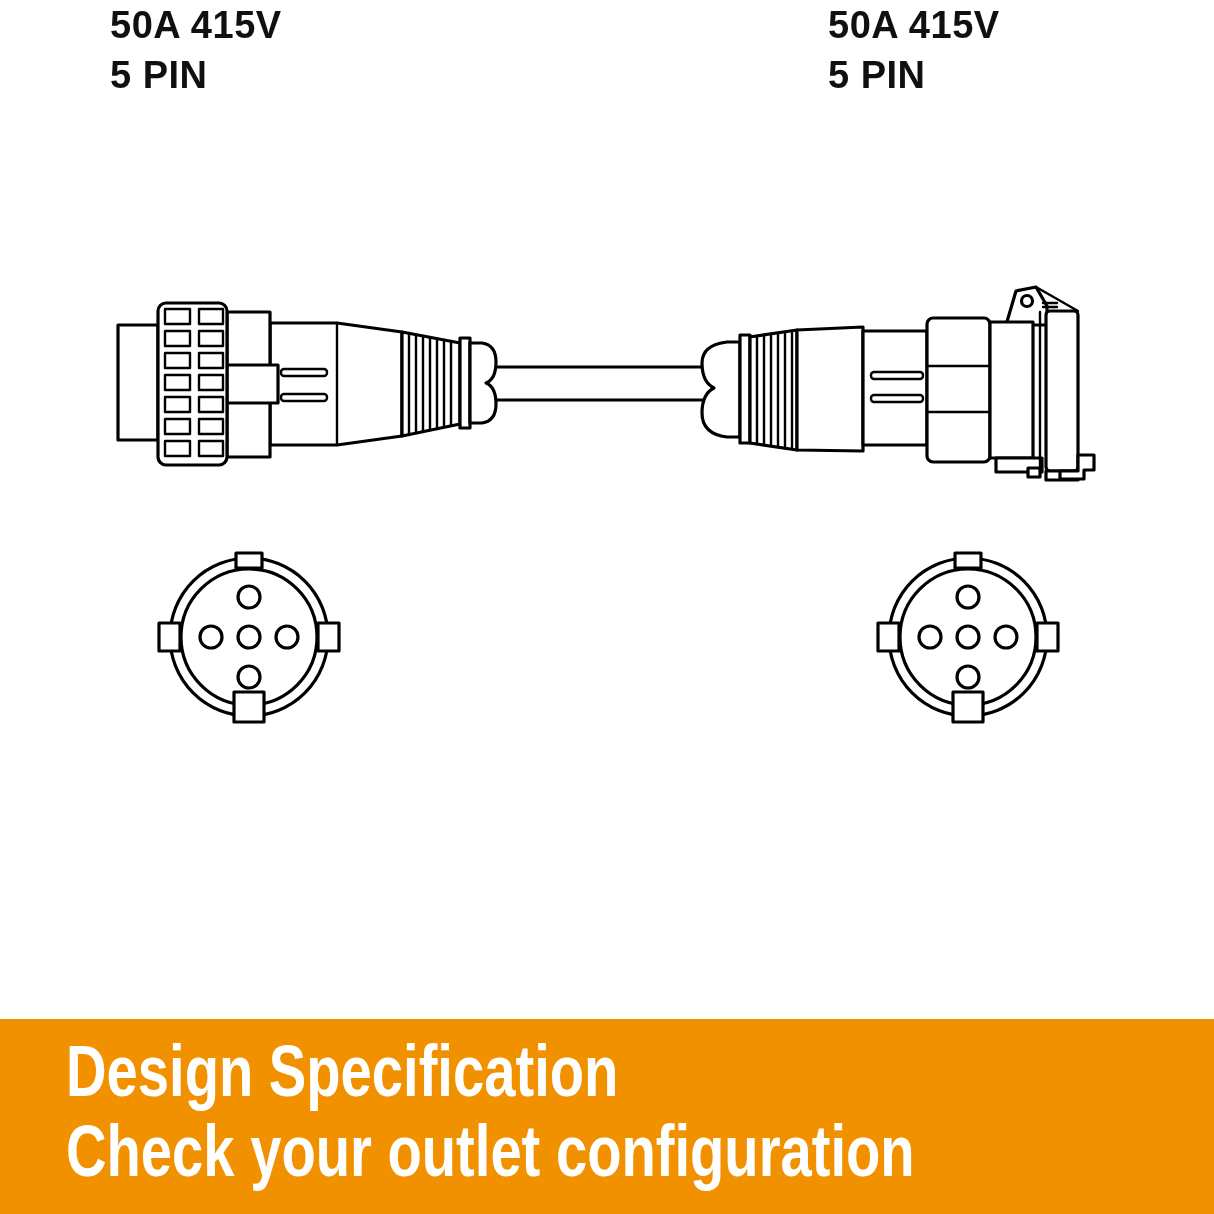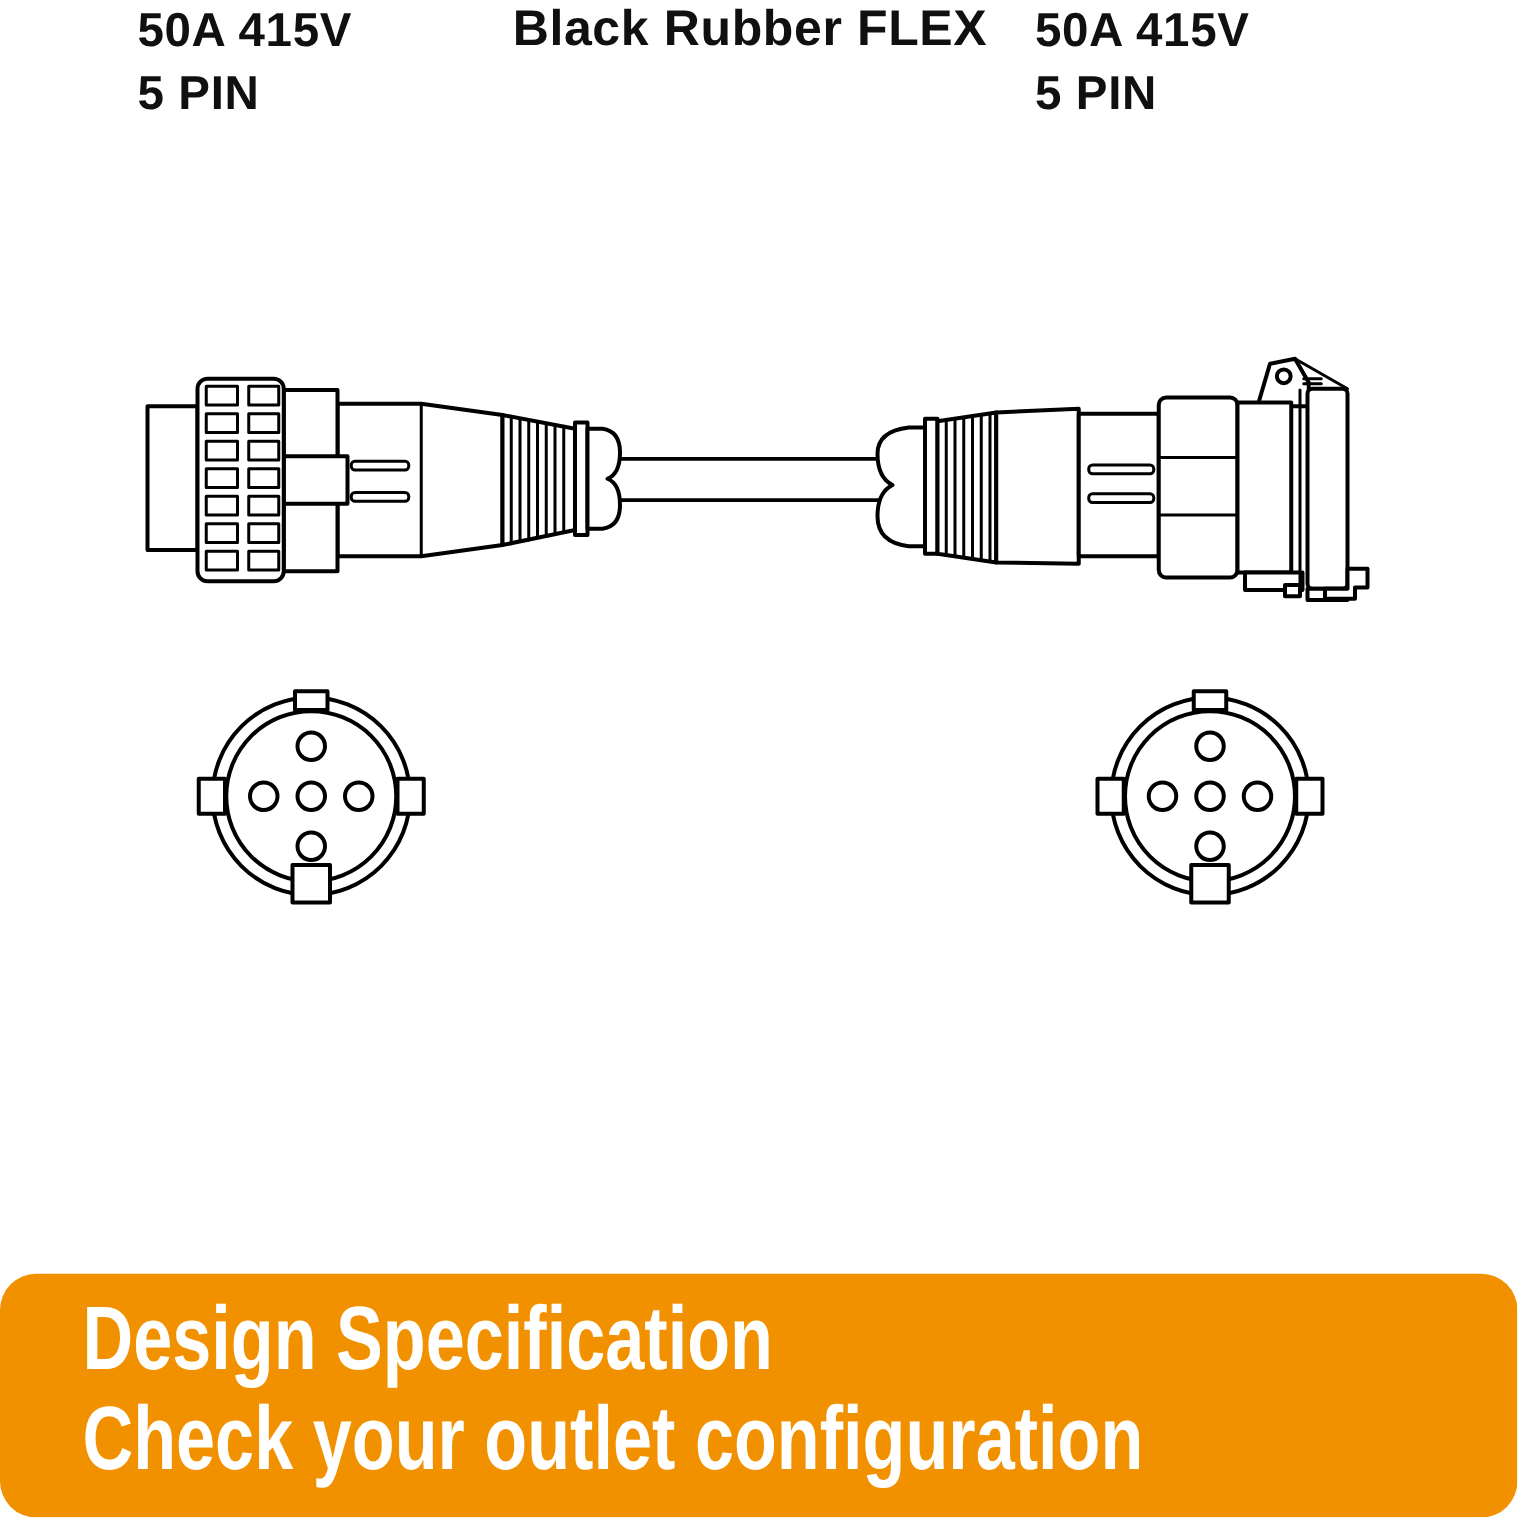--- a/index.html
+++ b/index.html
@@ -26,21 +26,20 @@
     text-align:left;
     font-weight:700;font-size:38px;line-height:50px;
     color:#101010;letter-spacing:0.5px;
   }
   .pin-label-left{left:110px;}
   .pin-label-right{left:828px;}
 
   .banner{
     position:absolute;left:0;top:1019px;width:1214px;height:195px;
     background:#F29100;
-    border-radius:29px;
   }
   .banner-text{
     position:absolute;left:66px;top:12px;
     font-weight:700;font-size:72px;line-height:80px;
     color:#ffffff;white-space:nowrap;
     transform:scaleX(0.78);transform-origin:left top;
   }
 </style>
 </head>
 <body>
@@ -139,21 +138,20 @@
       <rect class="ln" x="1028" y="468" width="12" height="9"></rect>
       <rect class="ln" x="1046" y="471" width="32" height="9"></rect>
       <path class="ln" d="M1078,455 L1094,455 L1094,470 L1084,470 L1084,479 L1060,479 L1060,471 L1078,471 Z"></path>
     </g>
 
     <use href="#pinface" transform="translate(249,637)"></use>
     <use href="#pinface" transform="translate(968,637)"></use>
   </svg>
 
   <div class="spec-label">
-    <div>Black Rubber FLEX</div>
   </div>
 
   <div class="pin-label pin-label-left">
     <div>50A 415V</div>
     <div>5 PIN</div>
   </div>
 
   <div class="pin-label pin-label-right">
     <div>50A 415V</div>
     <div>5 PIN</div>

